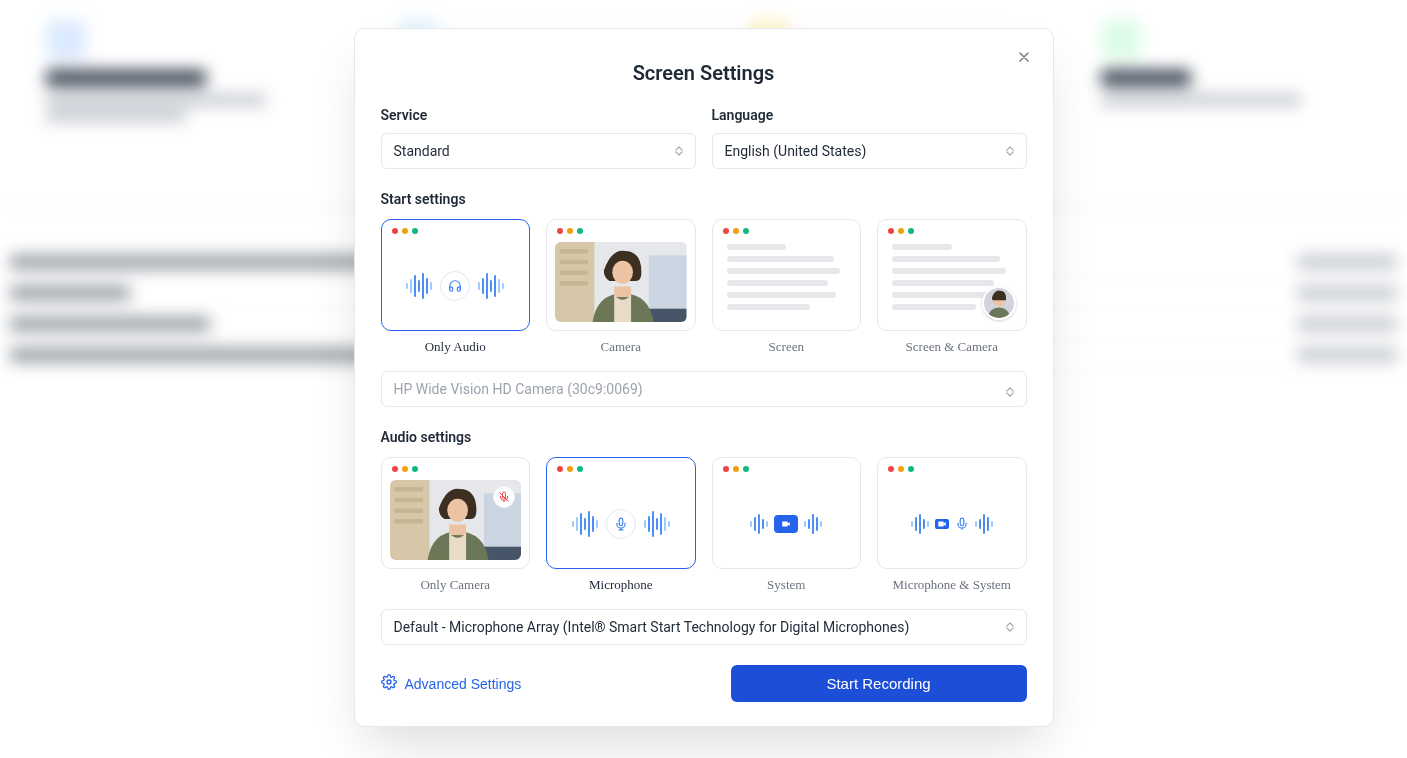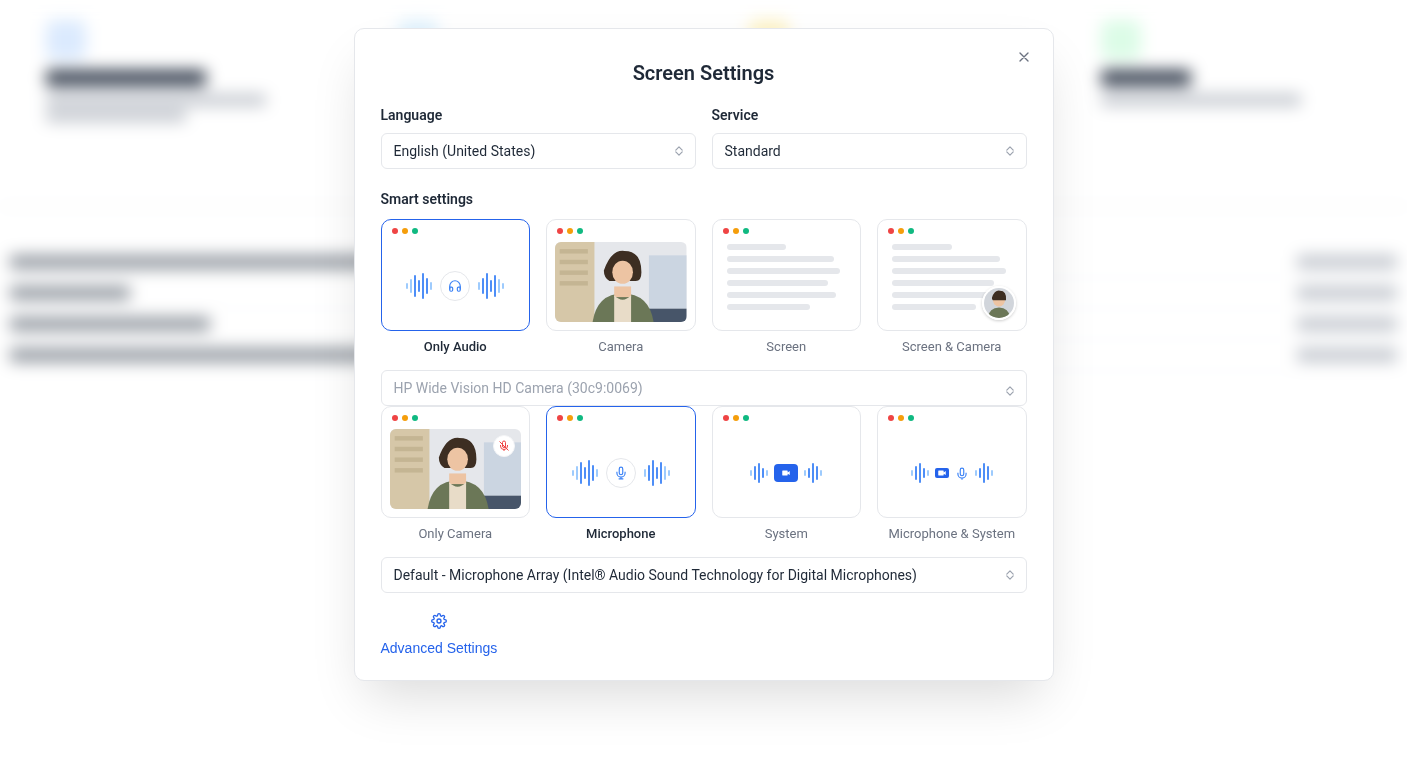--- a/index.html
+++ b/index.html
@@ -70,20 +70,21 @@
   .select .value { overflow:hidden; text-overflow:ellipsis; white-space:nowrap; }
   .chevrons { display:flex; flex-direction:column; color:#9ca3af; line-height:0; }
   .chevrons svg { width:8px; height:5px; }
 
   .section-label { margin-top: 22px; margin-bottom: 12px; }
 
   .options-row {
     display: grid;
     grid-template-columns: repeat(4, 1fr);
     gap: 16px;
+    font-family: Liberation Serif, serif;
   }
   .opt { display:flex; flex-direction:column; align-items:center; cursor:pointer; }
   .opt .thumb {
     width: 100%;
     height: 112px;
     border: 1px solid #e5e7eb;
     background:#fff;
     border-radius: 10px;
     overflow:hidden;
     position:relative;
@@ -144,21 +145,21 @@
     display:flex;align-items:center;justify-content:center;
   }
   .mini-icon.tiny { width:14px; height:10px; border-radius:2px; }
   .mini-icon svg { width:10px; height:10px; color:#fff }
   .mini-mic { width:14px; height:14px; color:#3b82f6 }
 
   
   .footer { display:flex; align-items:center; justify-content:space-between; margin-top: 20px; }
   .adv-link {
     display:flex; align-items:center; gap:8px; font-size:14px; color:#2563eb;
-    background:none; border:none; cursor:pointer;flex-direction:column;
+    background:none; border:none; cursor:pointer;
   }
   .adv-link svg { width:16px; height:16px; }
   .start-btn {
     background:#1d4ed8; color:#fff; border:none; border-radius:6px;
     font-size:15px; font-weight:500;
     padding: 10px 20px; width: 296px; cursor:pointer;
   }
 
   .gap { height:16px; }
 </style>
@@ -216,51 +217,51 @@
       <span>
         <svg viewBox="0 0 24 24" fill="none" stroke="currentColor" stroke-width="2" stroke-linecap="round">
             <path d="M18 6 6 18M6 6l12 12"></path>
           </svg>
       </span>
     </button>
 
     <h2 class="modal-title">Screen Settings</h2>
 
     <div class="two-col">
+      <div class="field">
+        <label class="field-label">Service</label>
+        <div class="select">
+          <span class="value">Standard</span>
+          <span class="chevrons">
+            <svg viewBox="0 0 10 6">
+                <path d="M1 5l4-4 4 4" fill="none" stroke="currentColor" stroke-width="1.5" stroke-linecap="round" stroke-linejoin="round"></path>
+              </svg>
+            <svg viewBox="0 0 10 6">
+                <path d="M1 1l4 4 4-4" fill="none" stroke="currentColor" stroke-width="1.5" stroke-linecap="round" stroke-linejoin="round"></path>
+              </svg>
+          </span>
+        </div>
+      </div>
       <div class="field">
         <label class="field-label">Language</label>
         <div class="select">
           <span class="value">English (United States)</span>
           <span class="chevrons">
             <svg viewBox="0 0 10 6">
                 <path d="M1 5l4-4 4 4" fill="none" stroke="currentColor" stroke-width="1.5" stroke-linecap="round" stroke-linejoin="round"></path>
               </svg>
             <svg viewBox="0 0 10 6">
                 <path d="M1 1l4 4 4-4" fill="none" stroke="currentColor" stroke-width="1.5" stroke-linecap="round" stroke-linejoin="round"></path>
               </svg>
           </span>
         </div>
       </div>
-      <div class="field">
-        <label class="field-label">Service</label>
-        <div class="select">
-          <span class="value">Standard</span>
-          <span class="chevrons">
-            <svg viewBox="0 0 10 6">
-                <path d="M1 5l4-4 4 4" fill="none" stroke="currentColor" stroke-width="1.5" stroke-linecap="round" stroke-linejoin="round"></path>
-              </svg>
-            <svg viewBox="0 0 10 6">
-                <path d="M1 1l4 4 4-4" fill="none" stroke="currentColor" stroke-width="1.5" stroke-linecap="round" stroke-linejoin="round"></path>
-              </svg>
-          </span>
-        </div>
-      </div>
     </div>
 
-    <h3 class="section-label">Smart settings</h3>
+    <h3 class="section-label">Start settings</h3>
 
     <div class="options-row">
 
       <div class="opt selected">
         <div class="thumb">
           <div class="tlights">
               <span class="r"></span>
               <span class="y"></span>
               <span class="g"></span>
             </div>
@@ -376,20 +377,21 @@
       <span class="chevrons">
         <svg viewBox="0 0 10 6">
             <path d="M1 5l4-4 4 4" fill="none" stroke="currentColor" stroke-width="1.5" stroke-linecap="round" stroke-linejoin="round"></path>
           </svg>
         <svg viewBox="0 0 10 6">
             <path d="M1 1l4 4 4-4" fill="none" stroke="currentColor" stroke-width="1.5" stroke-linecap="round" stroke-linejoin="round"></path>
           </svg>
       </span>
     </div>
 
+    <h3 class="section-label">Audio settings</h3>
 
     <div class="options-row">
 
       <div class="opt">
         <div class="thumb">
           <div class="tlights">
               <span class="r"></span>
               <span class="y"></span>
               <span class="g"></span>
             </div>
@@ -524,36 +526,37 @@
                 <div class="bar light" style="height:6px"></div>
               </div>
           </div>
         </div>
         <span class="label">Microphone &amp; System</span>
       </div>
     </div>
 
     <div class="gap"></div>
     <div class="select">
-      <span class="value">Default - Microphone Array (Intel® Audio Sound Technology for Digital Microphones)</span>
+      <span class="value">Default - Microphone Array (Intel® Smart Start Technology for Digital Microphones)</span>
       <span class="chevrons">
         <svg viewBox="0 0 10 6">
             <path d="M1 5l4-4 4 4" fill="none" stroke="currentColor" stroke-width="1.5" stroke-linecap="round" stroke-linejoin="round"></path>
           </svg>
         <svg viewBox="0 0 10 6">
             <path d="M1 1l4 4 4-4" fill="none" stroke="currentColor" stroke-width="1.5" stroke-linecap="round" stroke-linejoin="round"></path>
           </svg>
       </span>
     </div>
 
     <div class="footer">
       <button class="adv-link">
         <span>
           <svg viewBox="0 0 24 24" fill="none" stroke="currentColor" stroke-width="2">
               <circle cx="12" cy="12" r="3"></circle>
               <path d="M19.4 15a1.7 1.7 0 0 0 .34 1.87l.06.06a2 2 0 1 1-2.83 2.83l-.06-.06a1.7 1.7 0 0 0-1.87-.34 1.7 1.7 0 0 0-1 1.56V21a2 2 0 1 1-4 0v-.09a1.7 1.7 0 0 0-1-1.56 1.7 1.7 0 0 0-1.87.34l-.06.06a2 2 0 1 1-2.83-2.83l.06-.06a1.7 1.7 0 0 0 .34-1.87 1.7 1.7 0 0 0-1.56-1H3a2 2 0 1 1 0-4h.09a1.7 1.7 0 0 0 1.56-1 1.7 1.7 0 0 0-.34-1.87l-.06-.06a2 2 0 1 1 2.83-2.83l.06.06a1.7 1.7 0 0 0 1.87.34H9a1.7 1.7 0 0 0 1-1.56V3a2 2 0 1 1 4 0v.09a1.7 1.7 0 0 0 1 1.56 1.7 1.7 0 0 0 1.87-.34l.06-.06a2 2 0 1 1 2.83 2.83l-.06.06a1.7 1.7 0 0 0-.34 1.87V9a1.7 1.7 0 0 0 1.56 1H21a2 2 0 1 1 0 4h-.09a1.7 1.7 0 0 0-1.56 1z"></path>
             </svg>
         </span>
         <span>Advanced Settings</span>
       </button>
+      <button class="start-btn">Start Recording</button>
     </div>
   </div>
 </div>
 
 </body></html>

